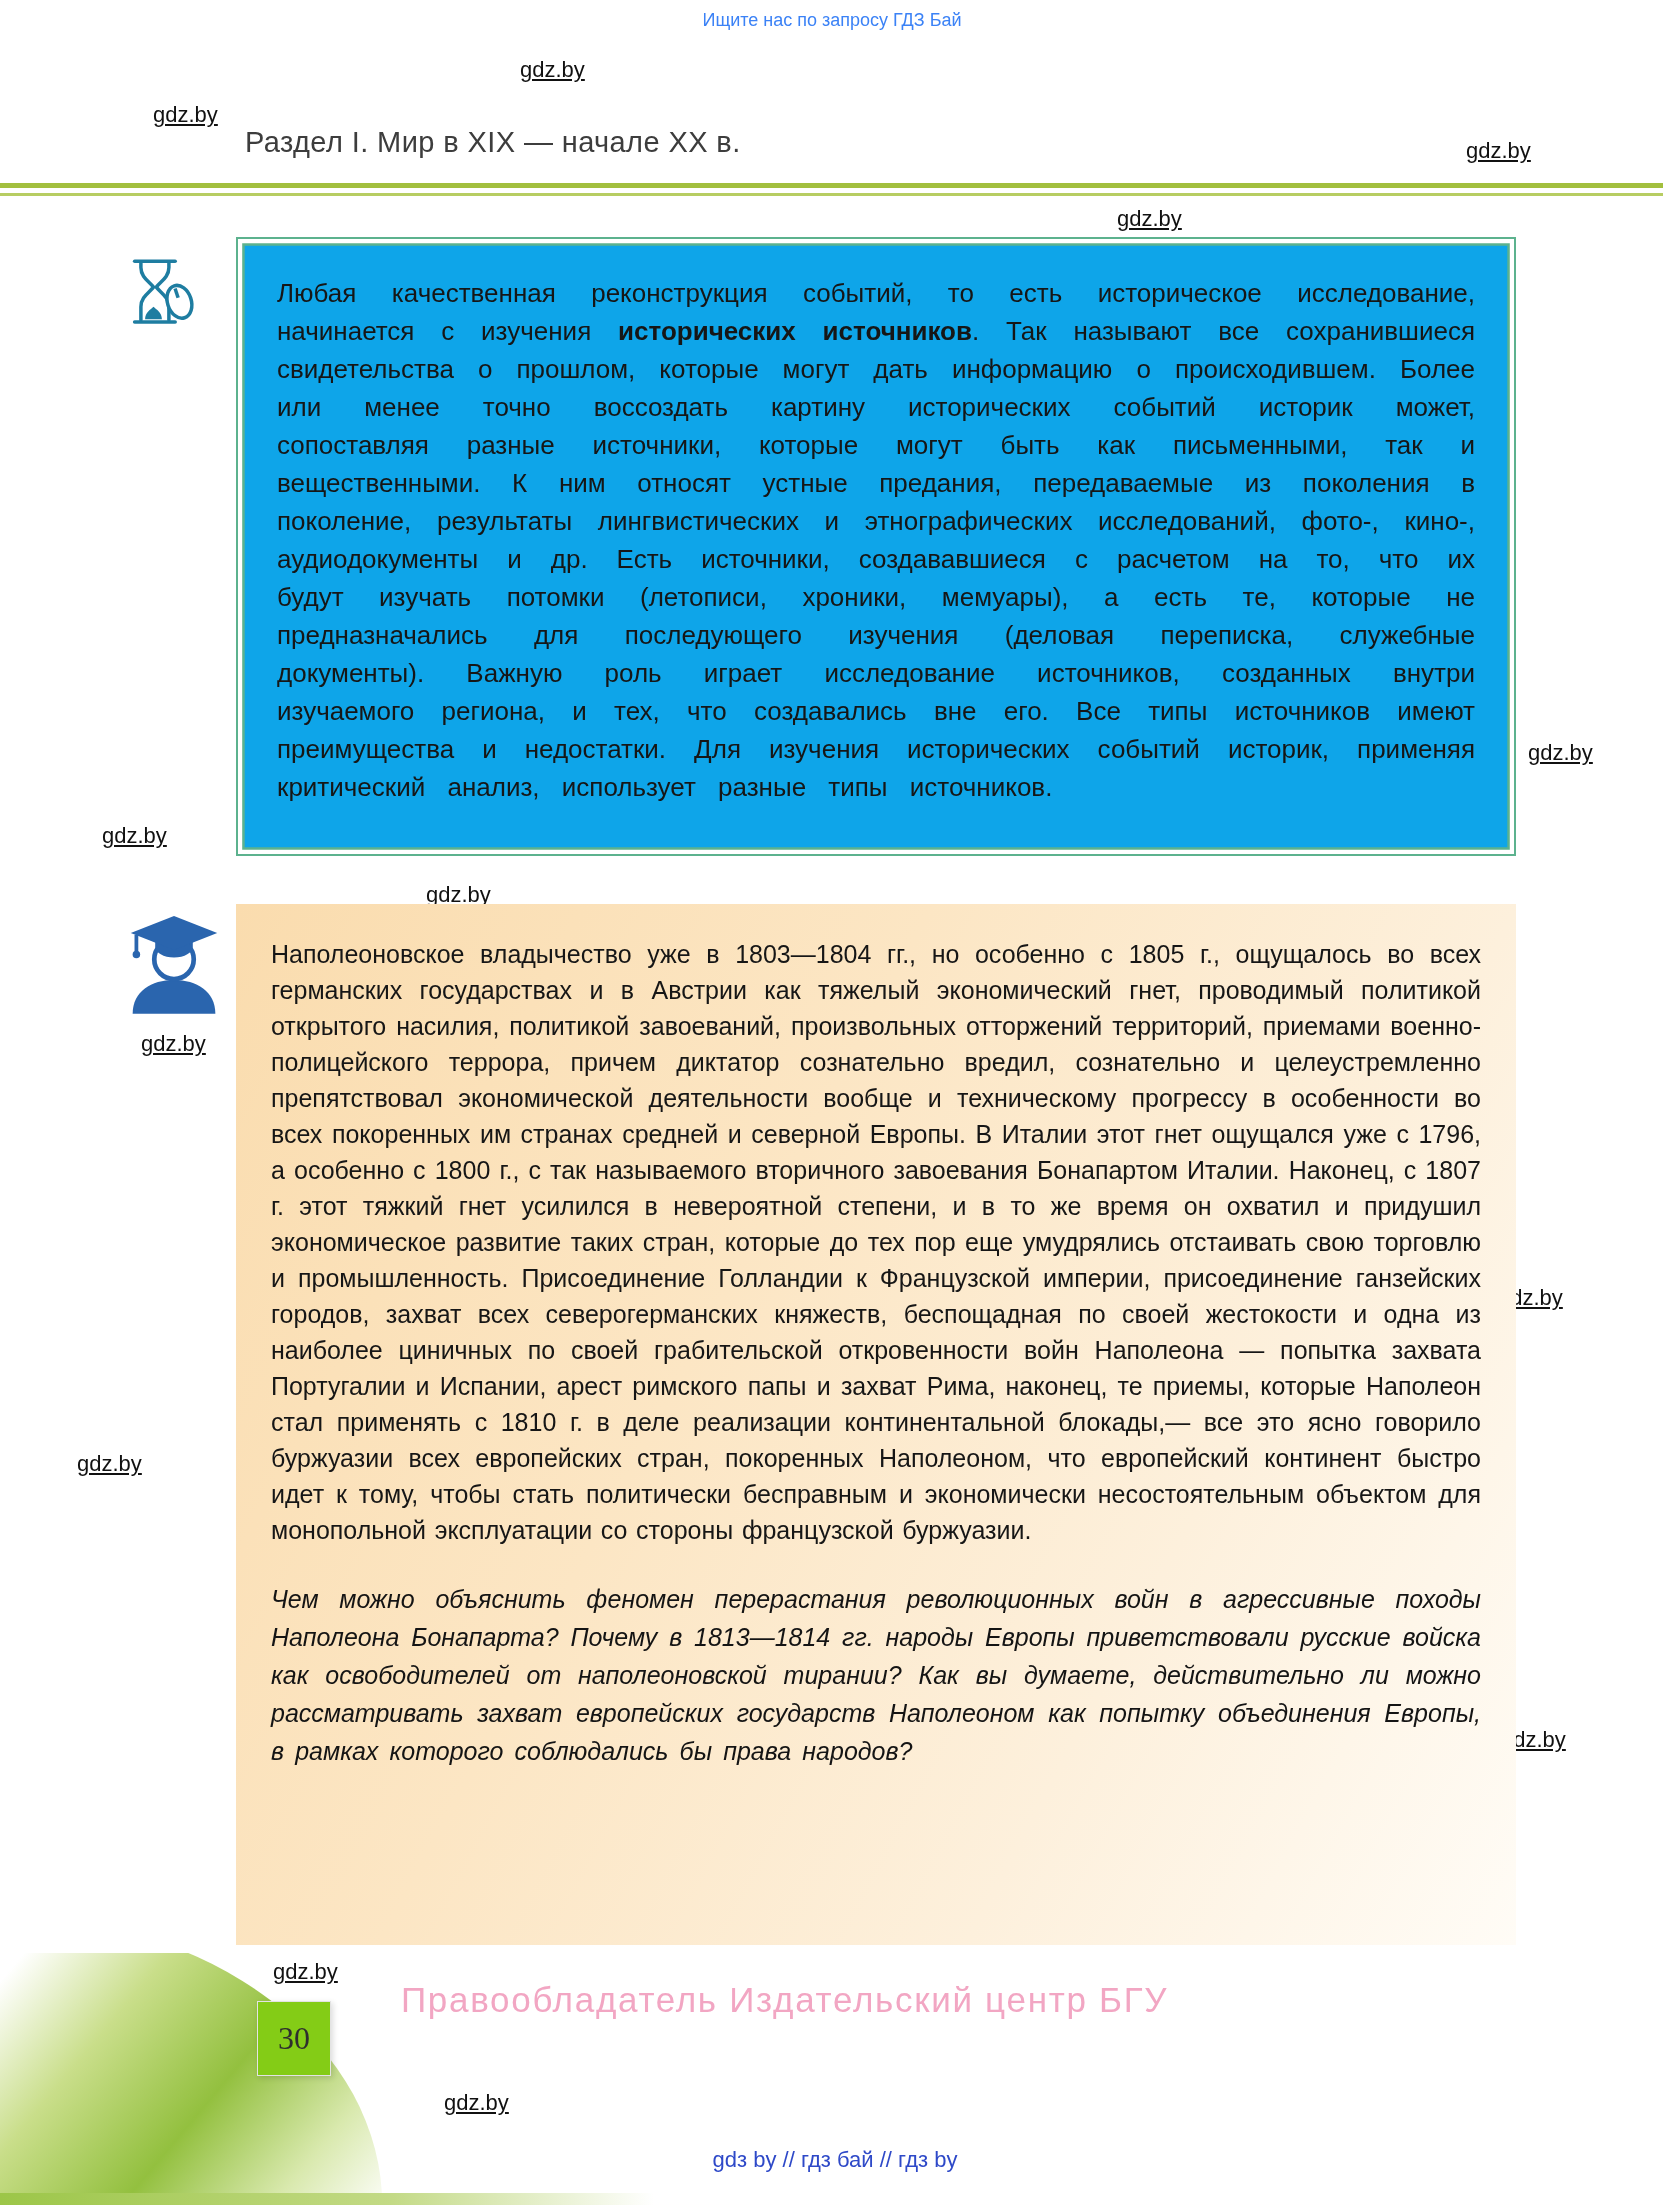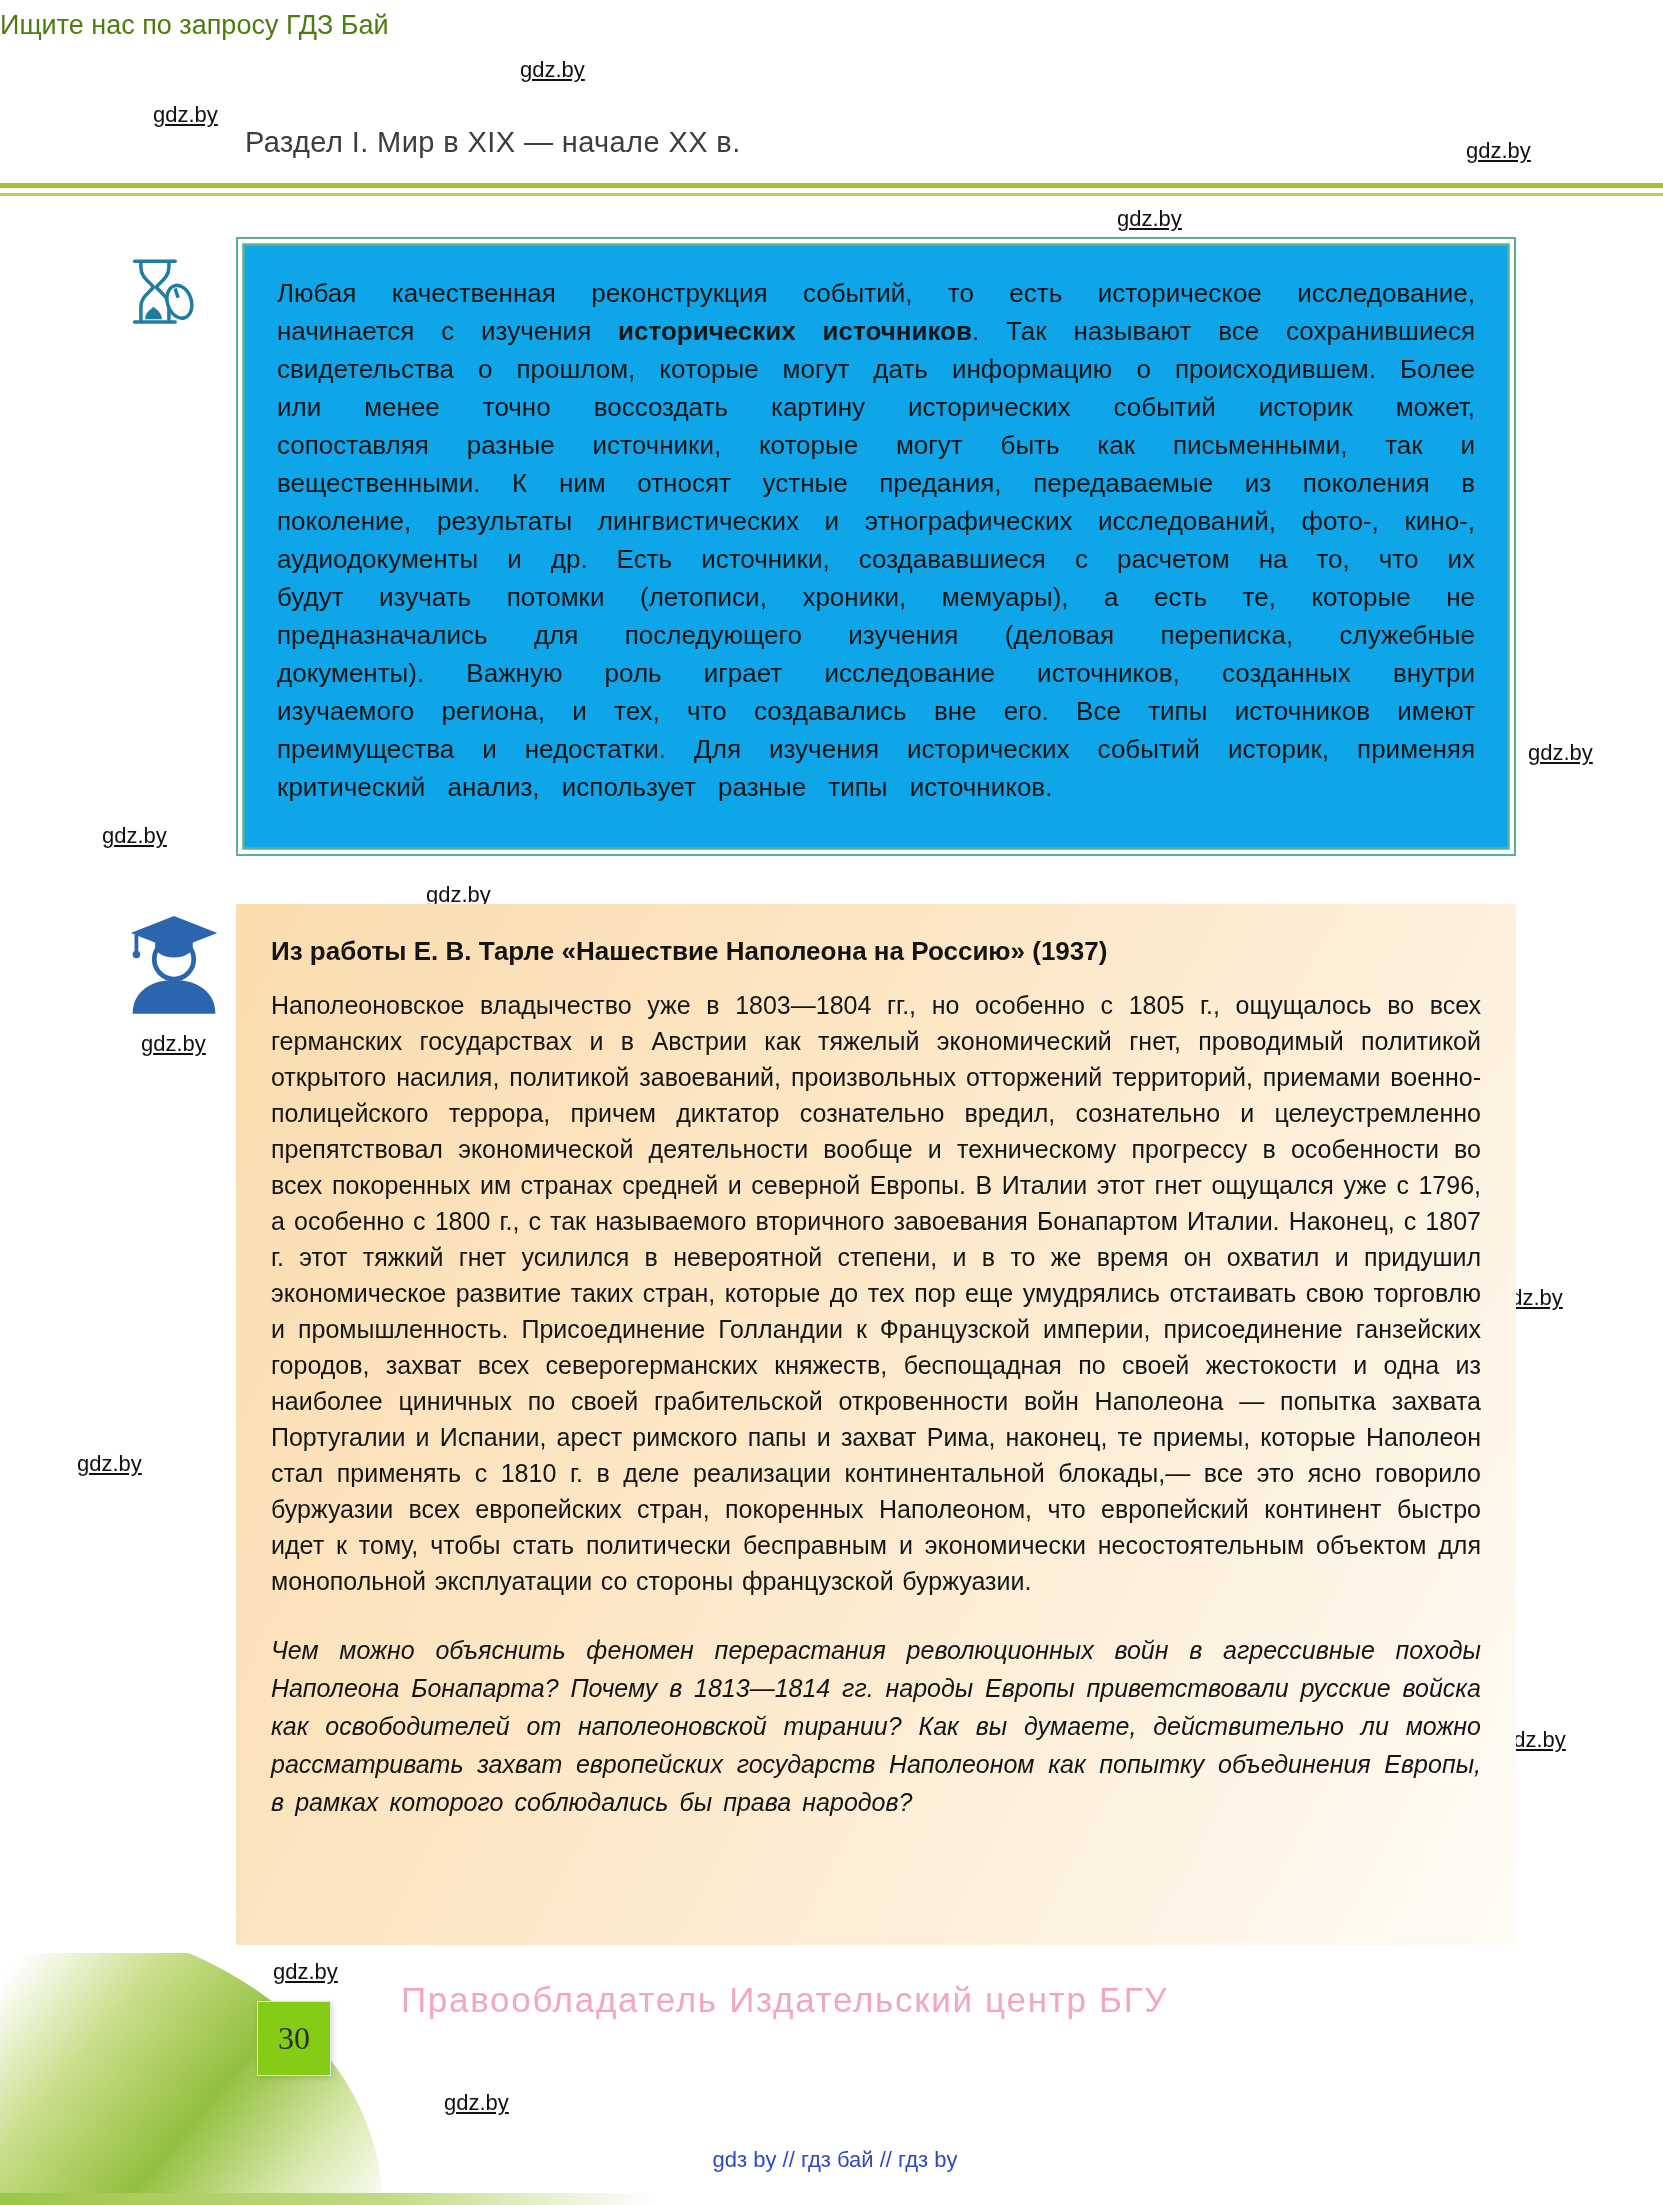--- a/index.html
+++ b/index.html
@@ -13,21 +13,21 @@
   }
   .wm {
     position:absolute;
     font-size:22px;
     color:#111111;
     white-space:nowrap;
     text-decoration:underline;
   }
   .banner {
     position:absolute; top:10px; left:0; width:100%;
-    text-align:left; color:#4d7c0f; font-size:27px;
+    text-align:center; color:#3b82f6; font-size:18px;
   }
   .header-title {
     position:absolute; left:245px; top:126px;
     font-size:29px; color:#3d3d3d; letter-spacing:0.4px;
   }
   .rule1 { position:absolute; left:0; top:183px; width:100%; height:5px; background:#a2bf3e; }
   .rule2 { position:absolute; left:0; top:193px; width:100%; height:2.5px; background:#b7cd62; }
 
   .source-box {
     position:absolute; left:236px; top:237px; width:1280px; height:619px;
@@ -141,21 +141,20 @@
     <path d="M6 108 c0-24 20-36 44-36 c24 0 44 12 44 36 z" fill="#2a65ae"></path>
     <circle cx="50" cy="50" r="21" fill="#ffffff" stroke="#2a65ae" stroke-width="5"></circle>
     <path d="M30 24 v12 c0 7 9 12 20 12 c11 0 20 -5 20 -12 v-12 z" fill="#2a65ae"></path>
     <polygon points="50,4 96,22 50,40 4,22" fill="#2a65ae"></polygon>
     <path d="M10 24 v18" stroke="#2a65ae" stroke-width="4" fill="none"></path>
     <circle cx="10" cy="45" r="4" fill="#2a65ae"></circle>
   </svg>
 </span>
 
 <div class="tarle">
-  <div class="tarle-title">Из работы Е. В. Тарле «Нашествие Наполеона на Россию» (1937)</div>
   <p class="tarle-body">Наполеоновское владычество уже в 1803—1804 гг., но особенно с 1805 г., ощущалось во всех германских государствах и в Австрии как тяжелый экономический гнет, проводимый политикой открытого насилия, политикой завоеваний, произвольных отторжений территорий, приемами военно-полицейского террора, причем диктатор сознательно вредил, сознательно и целеустремленно препятствовал экономической деятельности вообще и техническому прогрессу в особенности во всех покоренных им странах средней и северной Европы. В Италии этот гнет ощущался уже с 1796, а особенно с 1800 г., с так называемого вторичного завоевания Бонапартом Италии. Наконец, с 1807 г. этот тяжкий гнет усилился в невероятной степени, и в то же время он охватил и придушил экономическое развитие таких стран, которые до тех пор еще умудрялись отстаивать свою торговлю и промышленность. Присоединение Голландии к Французской империи, присоединение ганзейских городов, захват всех северогерманских княжеств, беспощадная по своей жестокости и одна из наиболее циничных по своей грабительской откровенности войн Наполеона — попытка захвата Португалии и Испании, арест римского папы и захват Рима, наконец, те приемы, которые Наполеон стал применять с 1810 г. в деле реализации континентальной блокады,— все это ясно говорило буржуазии всех европейских стран, покоренных Наполеоном, что европейский континент быстро идет к тому, чтобы стать политически бесправным и экономически несостоятельным объектом для монопольной эксплуатации со стороны французской буржуазии.</p>
   <p class="tarle-question">Чем можно объяснить феномен перерастания революционных войн в агрессивные походы Наполеона Бонапарта? Почему в 1813—1814 гг. народы Европы приветствовали русские войска как освободителей от наполеоновской тирании? Как вы думаете, действительно ли можно рассматривать захват европейских государств Наполеоном как попытку объединения Европы, в рамках которого соблюдались бы права народов?</p>
 </div>
 
 <div class="corner-green"></div>
 <div class="corner-strip"></div>
 
 <div class="pagenum">30</div>
 <div class="publisher">Правообладатель Издательский центр БГУ</div>
 <div class="bottomlinks">gdз by  //  гдз бай  //  гдз by</div>

